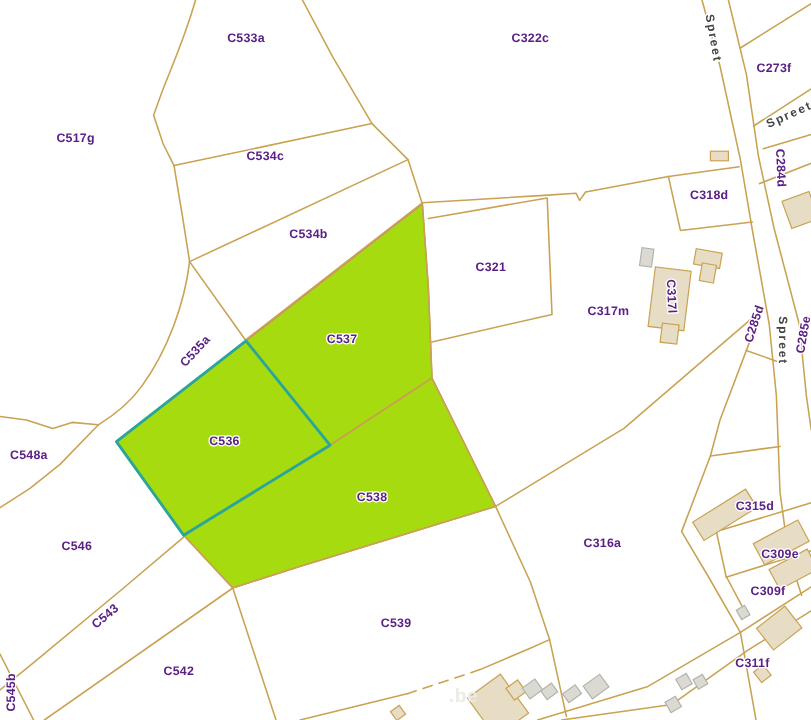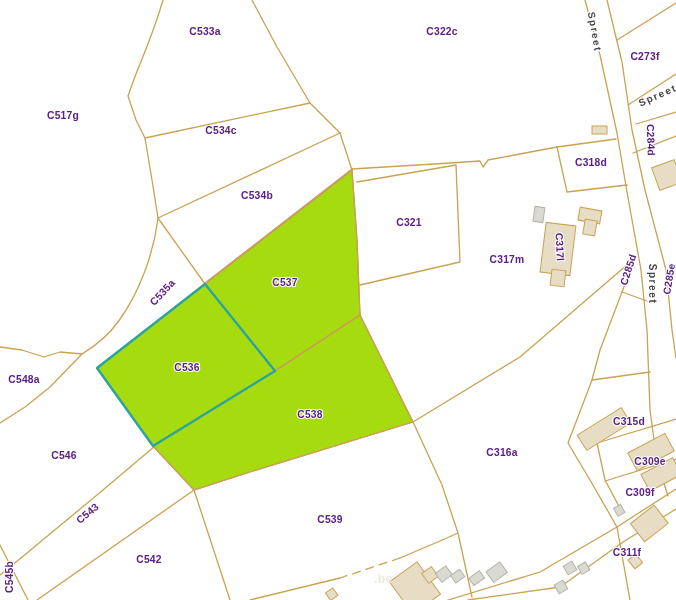--- a/index.html
+++ b/index.html
@@ -20,21 +20,21 @@
     fill:var(--labcol,#5b2084);stroke:#ffffff;stroke-width:2.2px;paint-order:stroke;
     text-anchor:middle;dominant-baseline:middle;letter-spacing:0.2px;
   }
   .slabel{
     font-family:"Liberation Sans",sans-serif;font-size:10px;font-weight:bold;
     fill:var(--stcol,#454545);stroke:#ffffff;stroke-width:2.6px;paint-order:stroke;
     text-anchor:middle;dominant-baseline:middle;letter-spacing:1.6px;
   }
   .watermark{
     position:absolute;left:374px;top:572px;
-    font-size:12px;font-weight:bold;color:var(--wm,#ecece5);
+    font-size:16px;font-weight:bold;color:var(--wm,#ecece5);
     letter-spacing:0.5px;
   }
 </style>
 </head>
 <body>
 
 <div id="stage" style="--bg: #ffffff; --line: #c9a252; --hl: #a6dc0f; --hlstroke: #d08570; --sel: #2ba59b; --labcol: #5b2084; --stcol: #454545; --bfill: #e7dcc4; --bstroke: #c9a252; --gfill: #dadad2; --gstroke: #b3b3ab; --wm: #ecece5;">
   <svg width="676" height="600" viewBox="0 0 676 600">
 
     <g>

